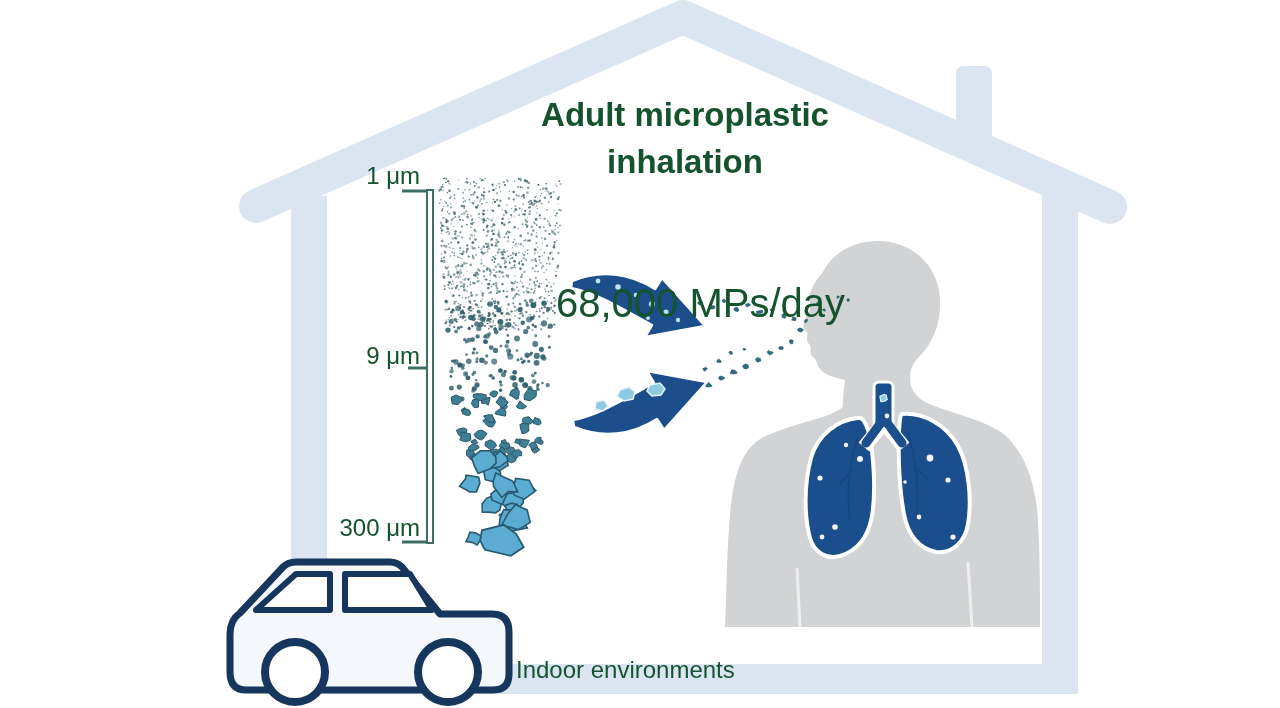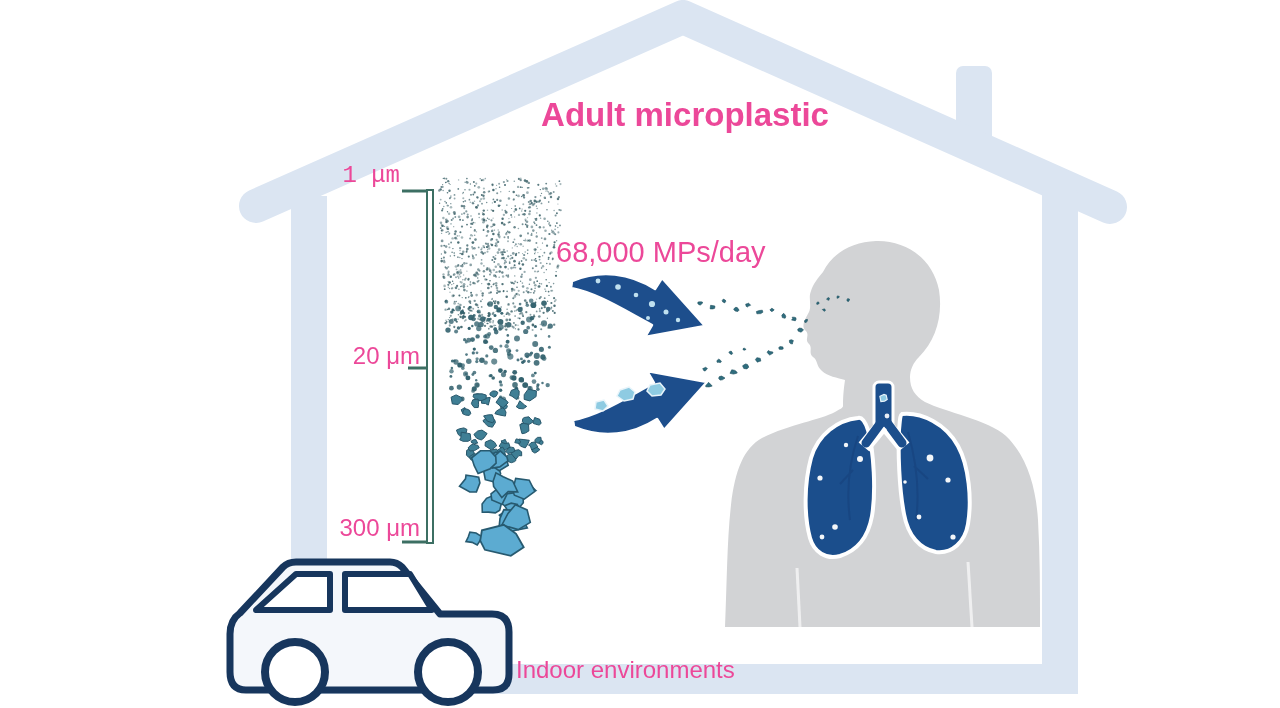--- a/index.html
+++ b/index.html
@@ -1,25 +1,25 @@
 <!DOCTYPE html>
 <html><head>
 <meta charset="utf-8">
 <style>
   html,body{margin:0;padding:0;background:#ffffff;}
   #stage{position:relative;width:1280px;height:708px;background:#ffffff;overflow:hidden;
          font-family:"Liberation Sans", sans-serif;}
   #art{position:absolute;left:0;top:0;z-index:1;}
-  .txt{position:absolute;z-index:2;color:#ec4899;white-space:nowrap;}
+  .txt{position:absolute;z-index:2;color:#14532d;white-space:nowrap;}
   .title{left:420px;top:92px;width:530px;text-align:center;font-size:33px;font-weight:bold;line-height:1.42;}
-  .flow-label{font-size:29px;}
+  .flow-label{font-size:40px;margin-top:45px;}
   #flow-fine{left:556px;top:236px;}
   #flow-coarse{left:543px;top:423px;}
   .scale-label{font-size:24px;text-align:right;}
-  #scale-top{left:310px;top:162px;width:90px;font-family:Liberation Mono, monospace;}
+  #scale-top{left:330px;top:162px;width:90px;}
   #scale-mid{left:318px;top:342px;width:102px;}
   #scale-bot{left:306px;top:514px;width:114px;}
   .footer{left:516px;top:656px;font-size:24px;}
 </style>
 </head>
 <body>
 
 <div id="stage">
 
   <svg id="art" width="1280" height="708" viewBox="0 0 1280 708">
@@ -1364,22 +1364,23 @@
         Z"></path>
       <path fill="#ffffff" stroke="#17365d" stroke-width="6" stroke-linejoin="round" d="M 256,610 L 296,574 L 330,574 L 330,610 Z"></path>
       <path fill="#ffffff" stroke="#17365d" stroke-width="6" stroke-linejoin="round" d="M 345,574 L 410,574 L 432,610 L 345,610 Z"></path>
       <circle cx="295" cy="672" r="30" fill="#ffffff" stroke="#17365d" stroke-width="8"></circle>
       <circle cx="448" cy="672" r="30" fill="#ffffff" stroke="#17365d" stroke-width="8"></circle>
     </g>
   </svg>
 
   <div class="txt title">
     <div>Adult microplastic</div>
+    <div>inhalation</div>
   </div>
 
   <div id="scale-top" class="txt scale-label">1 μm</div>
-  <div id="scale-mid" class="txt scale-label">20 μm</div>
+  <div id="scale-mid" class="txt scale-label">9 μm</div>
   <div id="scale-bot" class="txt scale-label">300 μm</div>
 
   <div id="flow-fine" class="txt flow-label">68,000 MPs/day</div>
 
   <div class="txt footer">Indoor environments</div>
 </div>
 
 </body></html>

